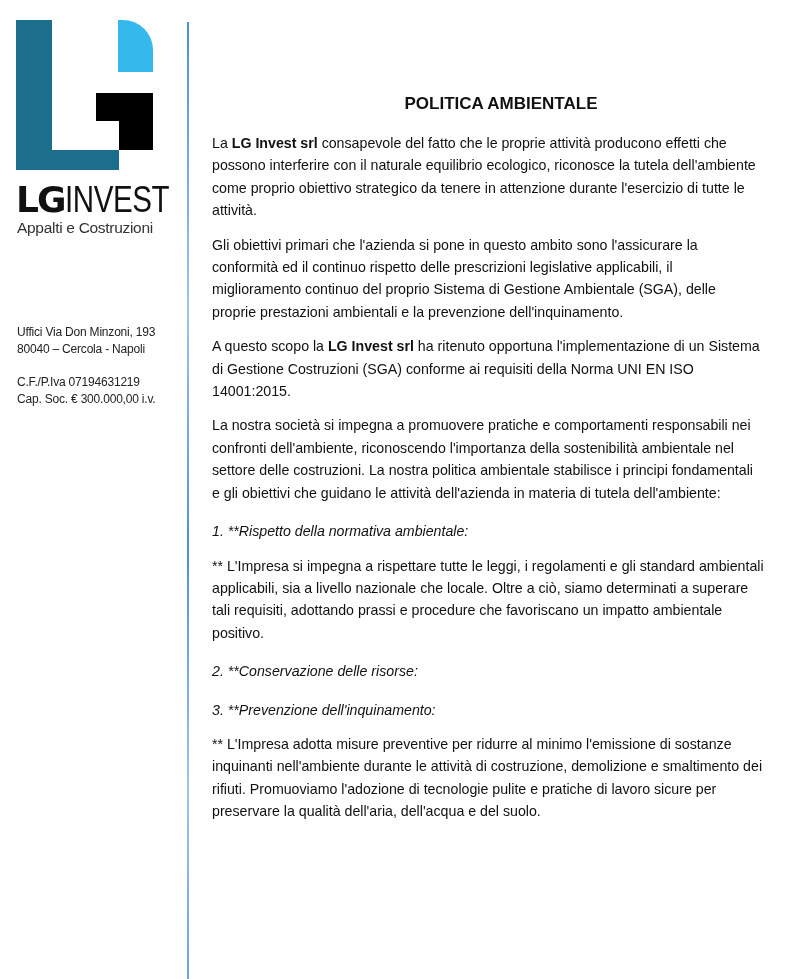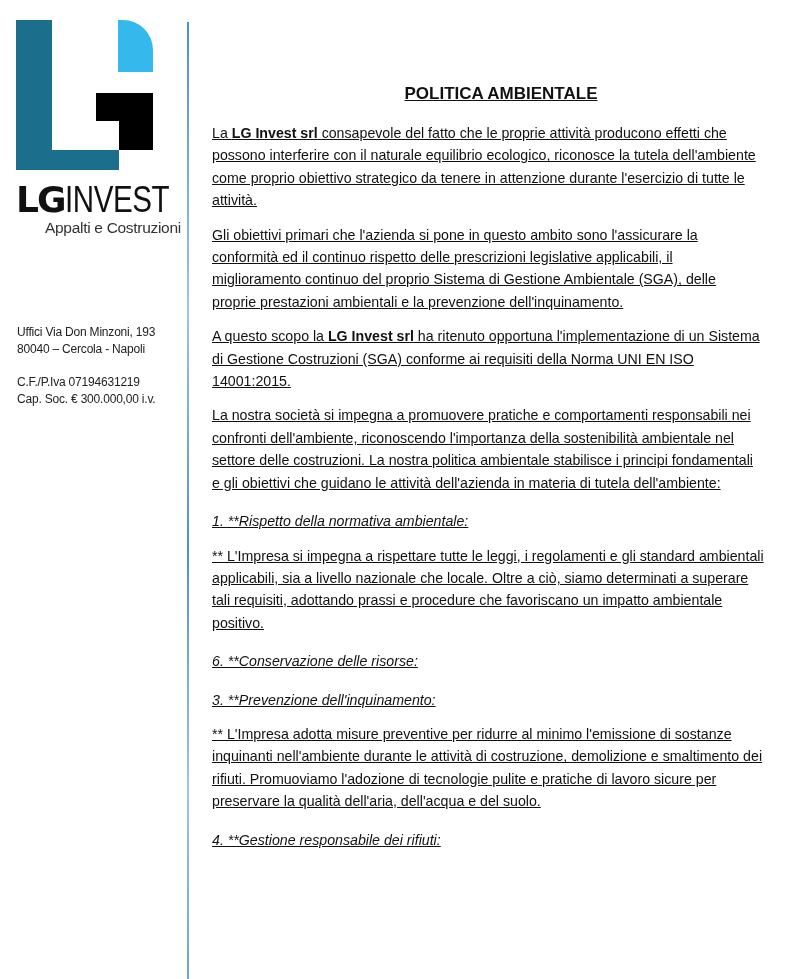--- a/index.html
+++ b/index.html
@@ -93,21 +93,20 @@
       transform-origin: left center;
     }
     .tagline {
       position: absolute;
       left: 17px;
       top: 219px;
       font-size: 15.5px;
       color: #333;
       letter-spacing: -0.3px;
       white-space: nowrap;
-      margin-left: 28px;
     }
     .addr {
       position: absolute;
       left: 17px;
       font-size: 12px;
       line-height: 17px;
       color: #222;
       white-space: nowrap;
       letter-spacing: -0.2px;
     }
@@ -115,27 +114,26 @@
       position: absolute;
       left: 187px;
       top: 22px;
       width: 2px;
       height: 957px;
       background: linear-gradient(to bottom, #4f8fd6 0%, #9cc3f2 30%, #4f8fd6 55%, #9cc3f2 80%, #6aa3e3 100%);
     }
     .main {
       position: absolute;
       left: 212px;
-      top: 78px;
+      top: 88px;
       width: 568px;
       font-family: "Liberation Sans", sans-serif;
       font-size: 14.2px;
       line-height: 22.4px;
       color: #111;
-      text-decoration: underline;
     }
     .title {
       text-align: center;
       font-weight: bold;
       font-size: 17px;
       line-height: 24px;
       margin: 4px 0 16px 0;
       padding-left: 10px;
     }
     .para {
@@ -180,19 +178,18 @@
 
   <p class="para">Gli obiettivi primari che l'azienda si pone in questo ambito sono l'assicurare la conformità ed il continuo rispetto delle prescrizioni legislative applicabili, il miglioramento continuo del proprio Sistema di Gestione Ambientale (SGA), delle proprie prestazioni ambientali e la prevenzione dell'inquinamento.</p>
 
   <p class="para"><span>A questo scopo la </span><b>LG Invest srl</b><span> ha ritenuto opportuna l'implementazione di un Sistema di Gestione Costruzioni (SGA) conforme ai requisiti della Norma UNI EN ISO 14001:2015.</span></p>
 
   <p class="para">La nostra società si impegna a promuovere pratiche e comportamenti responsabili nei confronti dell'ambiente, riconoscendo l'importanza della sostenibilità ambientale nel settore delle costruzioni. La nostra politica ambientale stabilisce i principi fondamentali e gli obiettivi che guidano le attività dell'azienda in materia di tutela dell'ambiente:</p>
 
   <p class="heading">1. **Rispetto della normativa ambientale:</p>
   <p class="para">** L'Impresa si impegna a rispettare tutte le leggi, i regolamenti e gli standard ambientali applicabili, sia a livello nazionale che locale. Oltre a ciò, siamo determinati a superare tali requisiti, adottando prassi e procedure che favoriscano un impatto ambientale positivo.</p>
 
-  <p class="heading">6. **Conservazione delle risorse:</p>
+  <p class="heading">2. **Conservazione delle risorse:</p>
 
   <p class="heading">3. **Prevenzione dell'inquinamento:</p>
   <p class="para">** L'Impresa adotta misure preventive per ridurre al minimo l'emissione di sostanze inquinanti nell'ambiente durante le attività di costruzione, demolizione e smaltimento dei rifiuti. Promuoviamo l'adozione di tecnologie pulite e pratiche di lavoro sicure per preservare la qualità dell'aria, dell'acqua e del suolo.</p>
 
-  <p class="heading">4. **Gestione responsabile dei rifiuti:</p>
 </main>
 
 </body></html>

